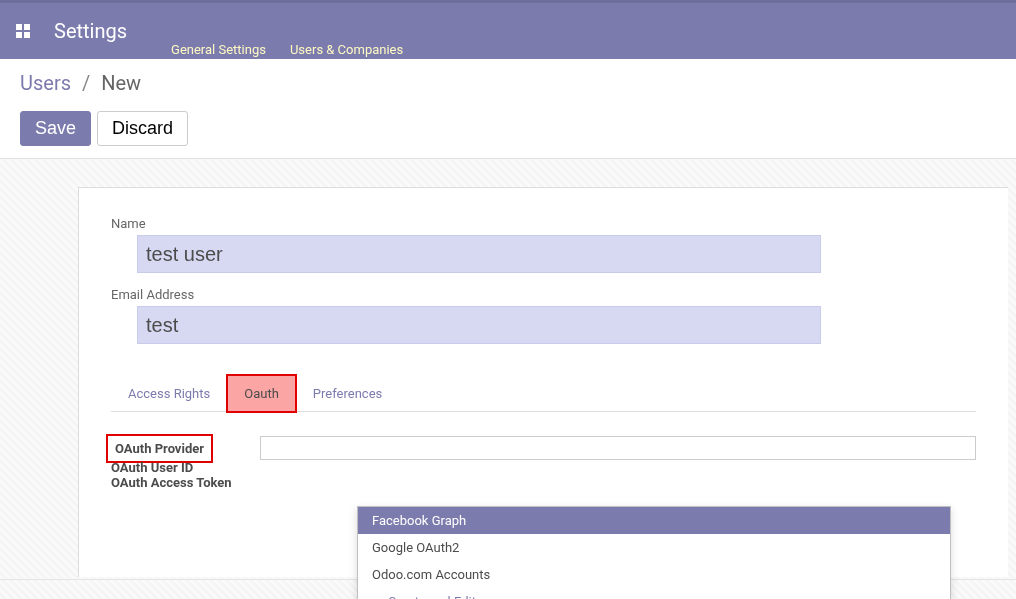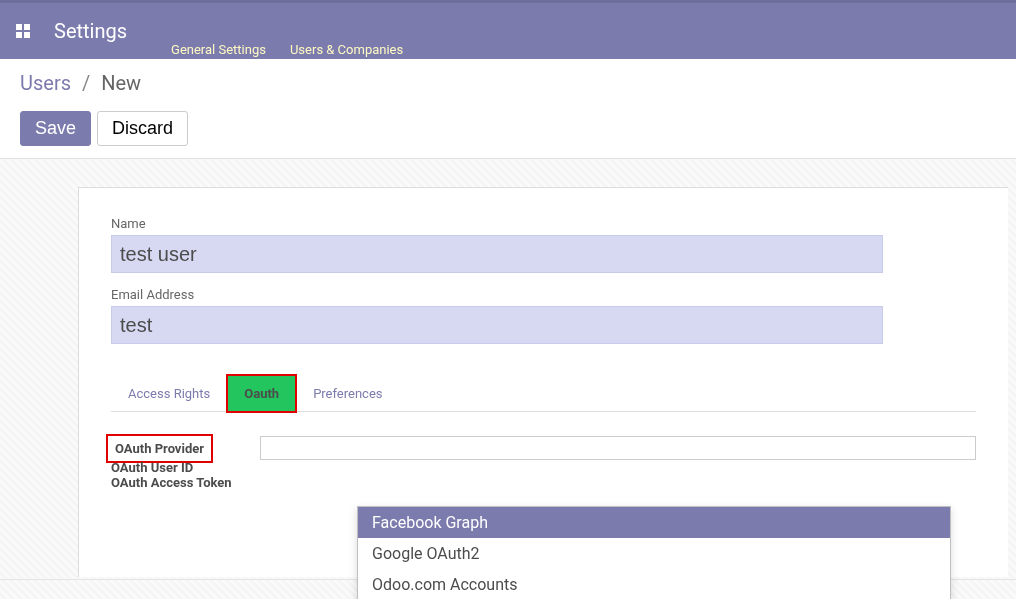--- a/index.html
+++ b/index.html
@@ -18,37 +18,37 @@
     .bc-sep { color: #888; margin: 0 6px; }
     .bc-current { color: #666; }
     .buttons { display: flex; gap: 6px; }
     .btn { padding: 6px 14px; font-size: 18px; border: 1px solid #ccc; border-radius: 3px; cursor: pointer; background: #fff; }
     .btn-primary { background: #7c7bad; color: #fff; border-color: #7c7bad; }
     
     .form-area { padding: 28px 0 0 0; background-image: linear-gradient(45deg, #f5f5f5 25%, transparent 25%, transparent 50%, #f5f5f5 50%, #f5f5f5 75%, transparent 75%, transparent); background-size: 8px 8px; background-color: #fafafa; min-height: 420px; }
     .form-sheet { background: #fff; max-width: 930px; margin: 0 0 0 78px; padding: 28px 32px 32px 32px; border: 1px solid #ddd; border-right: none; border-bottom: none; min-height: 390px; position: relative; }
     
     .field-label { font-size: 13px; color: #666; font-weight: 400; margin-bottom: 4px; display: block; }
-    .big-input { width: 772px; height: 38px; background: #d7d9f3; border: 1px solid #c8cbe9; padding: 0 8px; font-size: 20px; color: #4c4c4c; }
+    .big-input { width: 684px; height: 38px; background: #d7d9f3; border: 1px solid #c8cbe9; padding: 0 8px; font-size: 20px; color: #4c4c4c; margin-left: 26px; }
     .field-row { margin-bottom: 14px; }
     
     .tabs { display: flex; border-bottom: 1px solid #ddd; margin-top: 30px; }
     .tab { padding: 10px 16px; font-size: 13px; color: #7c7bad; cursor: pointer; border: 1px solid transparent; border-bottom: none; position: relative; top: 1px; }
-    .tab.active { color: #4c4c4c; border-color: #ddd; background: #22c55e; border-bottom: 1px solid #fff; font-weight: bold; }
+    .tab.active { color: #4c4c4c; border-color: #ddd; background: #fca5a5; border-bottom: 1px solid #fff; }
     .tab.highlighted { outline: 2px solid #e00000; outline-offset: -1px; }
     
     .tab-content { padding-top: 24px; }
     .form-fields { display: flex; flex-direction: column; }
     .form-field { display: flex; align-items: center; }
     .form-field-label { width: 168px; font-weight: 700; font-size: 13px; color: #4c4c4c; }
     .form-field-label.highlighted { outline: 2px solid #e00000; outline-offset: 3px; display: inline-block; width: auto; padding: 2px 4px; margin-right: 52px; }
     .form-field-input { flex: 1; height: 24px; border: 1px solid #ccc; padding: 0 6px; background: #fff; }
     
     .dropdown { position: absolute; left: 278px; top: 318px; width: 594px; background: #fff; border: 1px solid #c0c0c0; box-shadow: 0 3px 8px rgba(0,0,0,0.15); z-index: 100; }
-    .dropdown-item { padding: 6px 14px; font-size: 16px; cursor: pointer; }
+    .dropdown-item { padding: 6px 14px; font-size: 13px; cursor: pointer; }
     .dropdown-item.selected { background: #7c7bad; color: #fff; }
     .dropdown-action { padding: 6px 14px 8px 30px; font-size: 13px; color: #7c7bad; cursor: pointer; }
     
     .bottom-strip { height: 22px; background-image: linear-gradient(45deg, #f5f5f5 25%, transparent 25%, transparent 50%, #f5f5f5 50%, #f5f5f5 75%, transparent 75%, transparent); background-size: 8px 8px; background-color: #fafafa; border-top: 1px solid #e5e5e5; }
   </style>
 </head>
 <body>
 
 <div class="topbar"></div>
 

